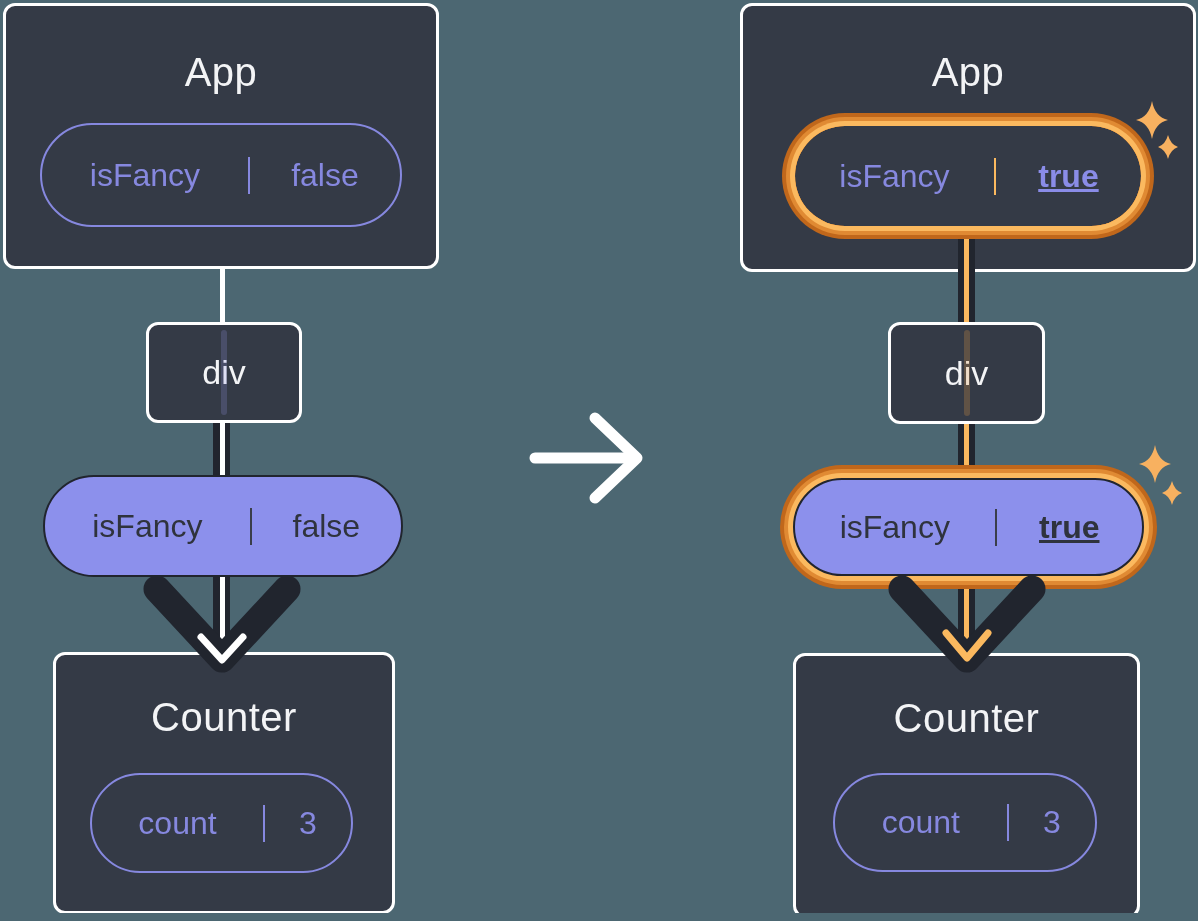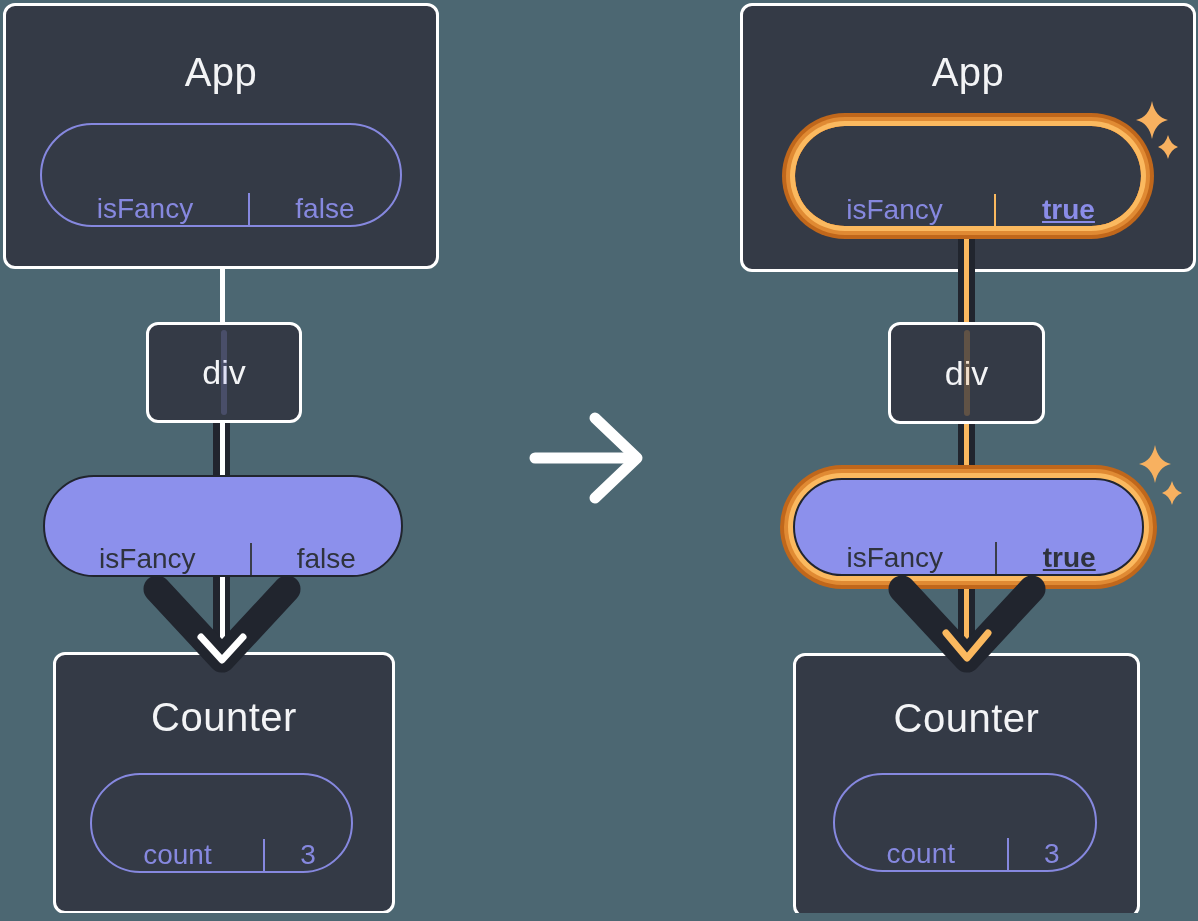--- a/index.html
+++ b/index.html
@@ -12,21 +12,21 @@
   .card.z2{z-index:2;}
   .card-title{position:absolute;left:0;width:100%;text-align:center;color:var(--title-text);font-size:40px;letter-spacing:.5px;}
 
   
   .line{position:absolute;z-index:1;}
   .line.dark{width:17px;background:var(--arrow-dark);}
   .line.white{width:5px;background:var(--white);}
   .line.orange{width:5px;background:var(--orange-light);}
 
   
-  .pill{position:absolute;display:flex;align-items:flex-end;border-radius:60px;box-sizing:border-box;font-size:28px;z-index:2;}
+  .pill{position:absolute;display:flex;align-items:center;border-radius:60px;box-sizing:border-box;font-size:32px;z-index:2;}
   .pill .cell{display:flex;align-items:center;justify-content:center;}
   .pill .cell.name{flex:0 0 57.5%;}
   .pill .cell.value{flex:1 1 auto;}
   .pill.counter .cell.name{flex:0 0 66%;}
 
   .pill.outline{border:2.5px solid var(--purple);color:var(--purple);}
   .pill.outline .cell.value{border-left:2.5px solid var(--purple);}
 
   .pill.filled{background:var(--purple-fill);border:2px solid var(--arrow-dark);color:var(--dark-text);}
   .pill.filled .cell.value{border-left:2.5px solid var(--pill-divider-dark);}

